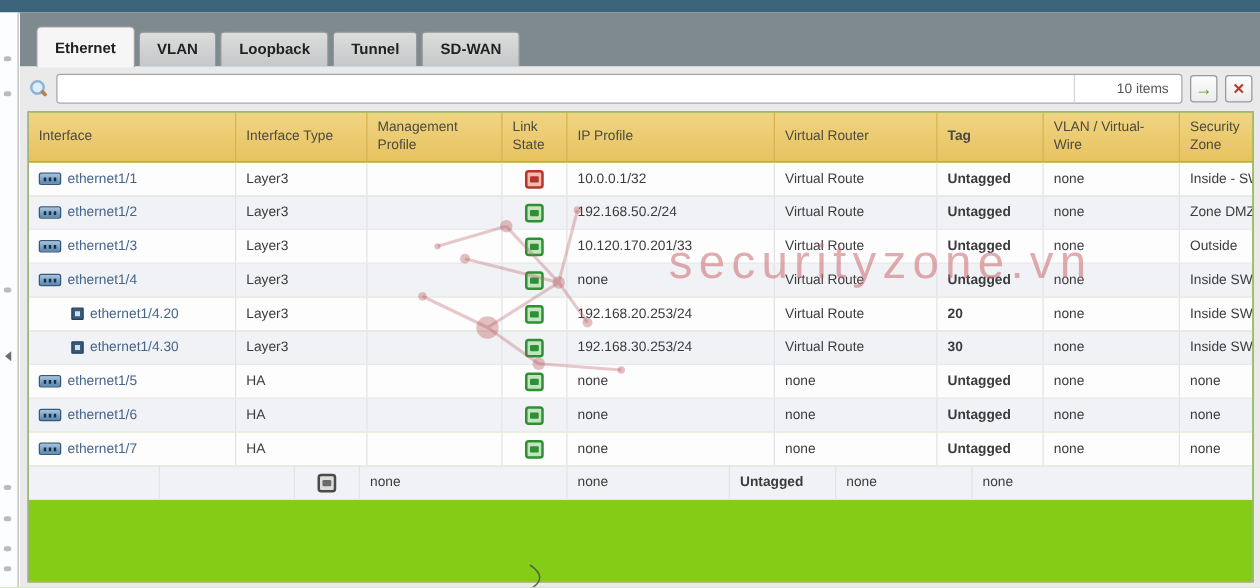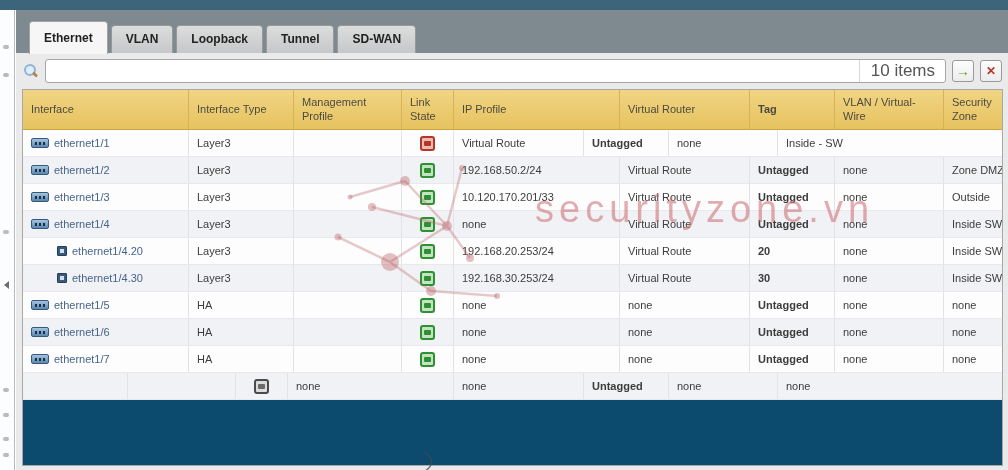--- a/index.html
+++ b/index.html
@@ -26,27 +26,27 @@
   
   .panel { flex:1; background:#eaeaea; padding:4px 5px 4px 6px; display:flex; flex-direction:column; position:relative; z-index:1; }
 
   
   .filterbar { height:28px; display:flex; align-items:center; gap:6px; padding:0 1px; margin-bottom:4px; }
   .search-icon { position:relative; width:16px; height:16px; flex:0 0 auto; }
   .search-icon::before { content:""; position:absolute; left:1px; top:1px; width:8px; height:8px; border:2px solid #8fb3d4; background:#ddeefb; border-radius:50%; }
   .search-icon::after { content:""; position:absolute; left:9px; top:10px; width:6px; height:3px; background:#b5854f; border-radius:2px; transform:rotate(45deg); }
   .input-wrap { flex:1; height:24px; background:#fff; border:1px solid #a6a6a6; border-radius:3px; display:flex; align-items:stretch; }
   .input-wrap input { flex:1; border:none; outline:none; padding:0 8px; font-size:12px; font-family:"Liberation Sans",sans-serif; background:transparent; }
-  .items-label { width:86px; border-left:1px solid #d6d6d6; font-size:17px; color:#555; text-align:right; line-height:22px; padding-right:10px; }
+  .items-label { width:86px; border-left:1px solid #d6d6d6; font-size:11px; color:#555; text-align:right; line-height:22px; padding-right:10px; }
   .tool-btn { width:22px; height:22px; background:linear-gradient(#fdfdfd,#ececec); border:1px solid #999; border-radius:3px; display:flex; align-items:center; justify-content:center; flex:0 0 auto; cursor:default; }
   .apply-glyph { color:#61a022; font-weight:bold; font-size:14px; line-height:1; }
   .clear-glyph { color:#b8372a; font-weight:bold; font-size:12px; line-height:1; }
 
   
-  .tablewrap { flex:1; background:#0c4a6e; border:1px solid #a8a8a8; overflow:hidden; display:flex; flex-direction:column; }
+  .tablewrap { flex:1; background:#84cc16; border:1px solid #a8a8a8; overflow:hidden; display:flex; flex-direction:column; }
   .thead { display:flex; background:linear-gradient(#f0d584,#e7c25f); border-bottom:1px solid #cda53e; flex:0 0 40px; }
   .th { font-size:11px; color:#4d4a40; display:flex; align-items:center; padding:0 8px; border-right:1px solid #d8b254; line-height:1.25; }
   .tbody { flex:1; overflow:hidden; }
   .tr { display:flex; height:27px; border-bottom:1px solid #e9e9ed; }
   .tr.even { background:#f1f2f5; }
   .tr.odd { background:#fdfdfe; }
   .td { font-size:11px; color:#3c3c3c; display:flex; align-items:center; padding:0 8px; border-right:1px solid #e3e3e7; white-space:nowrap; overflow:hidden; }
   .col0 { width:166px; } .col1 { width:105px; } .col2 { width:108px; } .col3 { width:52px; justify-content:center; }
   .col4 { width:166px; } .col5 { width:130px; } .col6 { width:85px;font-weight:bold; } .col7 { width:109px; }
   .col8 { flex:1; min-width:0; border-right:none; }
@@ -127,20 +127,21 @@
             <div class="tr odd">
               <div class="td col0">
                 <span class="eth-icon"></span>
                 <span class="iface-link">ethernet1/1</span>
               </div>
               <div class="td col1">Layer3</div>
               <div class="td col2"></div>
               <div class="td col3">
                 <span class="linkicon down"></span>
               </div>
+              <div class="td col4">10.0.0.1/32</div>
               <div class="td col5">Virtual Route</div>
               <div class="td col6">Untagged</div>
               <div class="td col7">none</div>
               <div class="td col8">Inside - SW</div>
             </div>
             <div class="tr even">
               <div class="td col0">
                 <span class="eth-icon"></span>
                 <span class="iface-link">ethernet1/2</span>
               </div>

